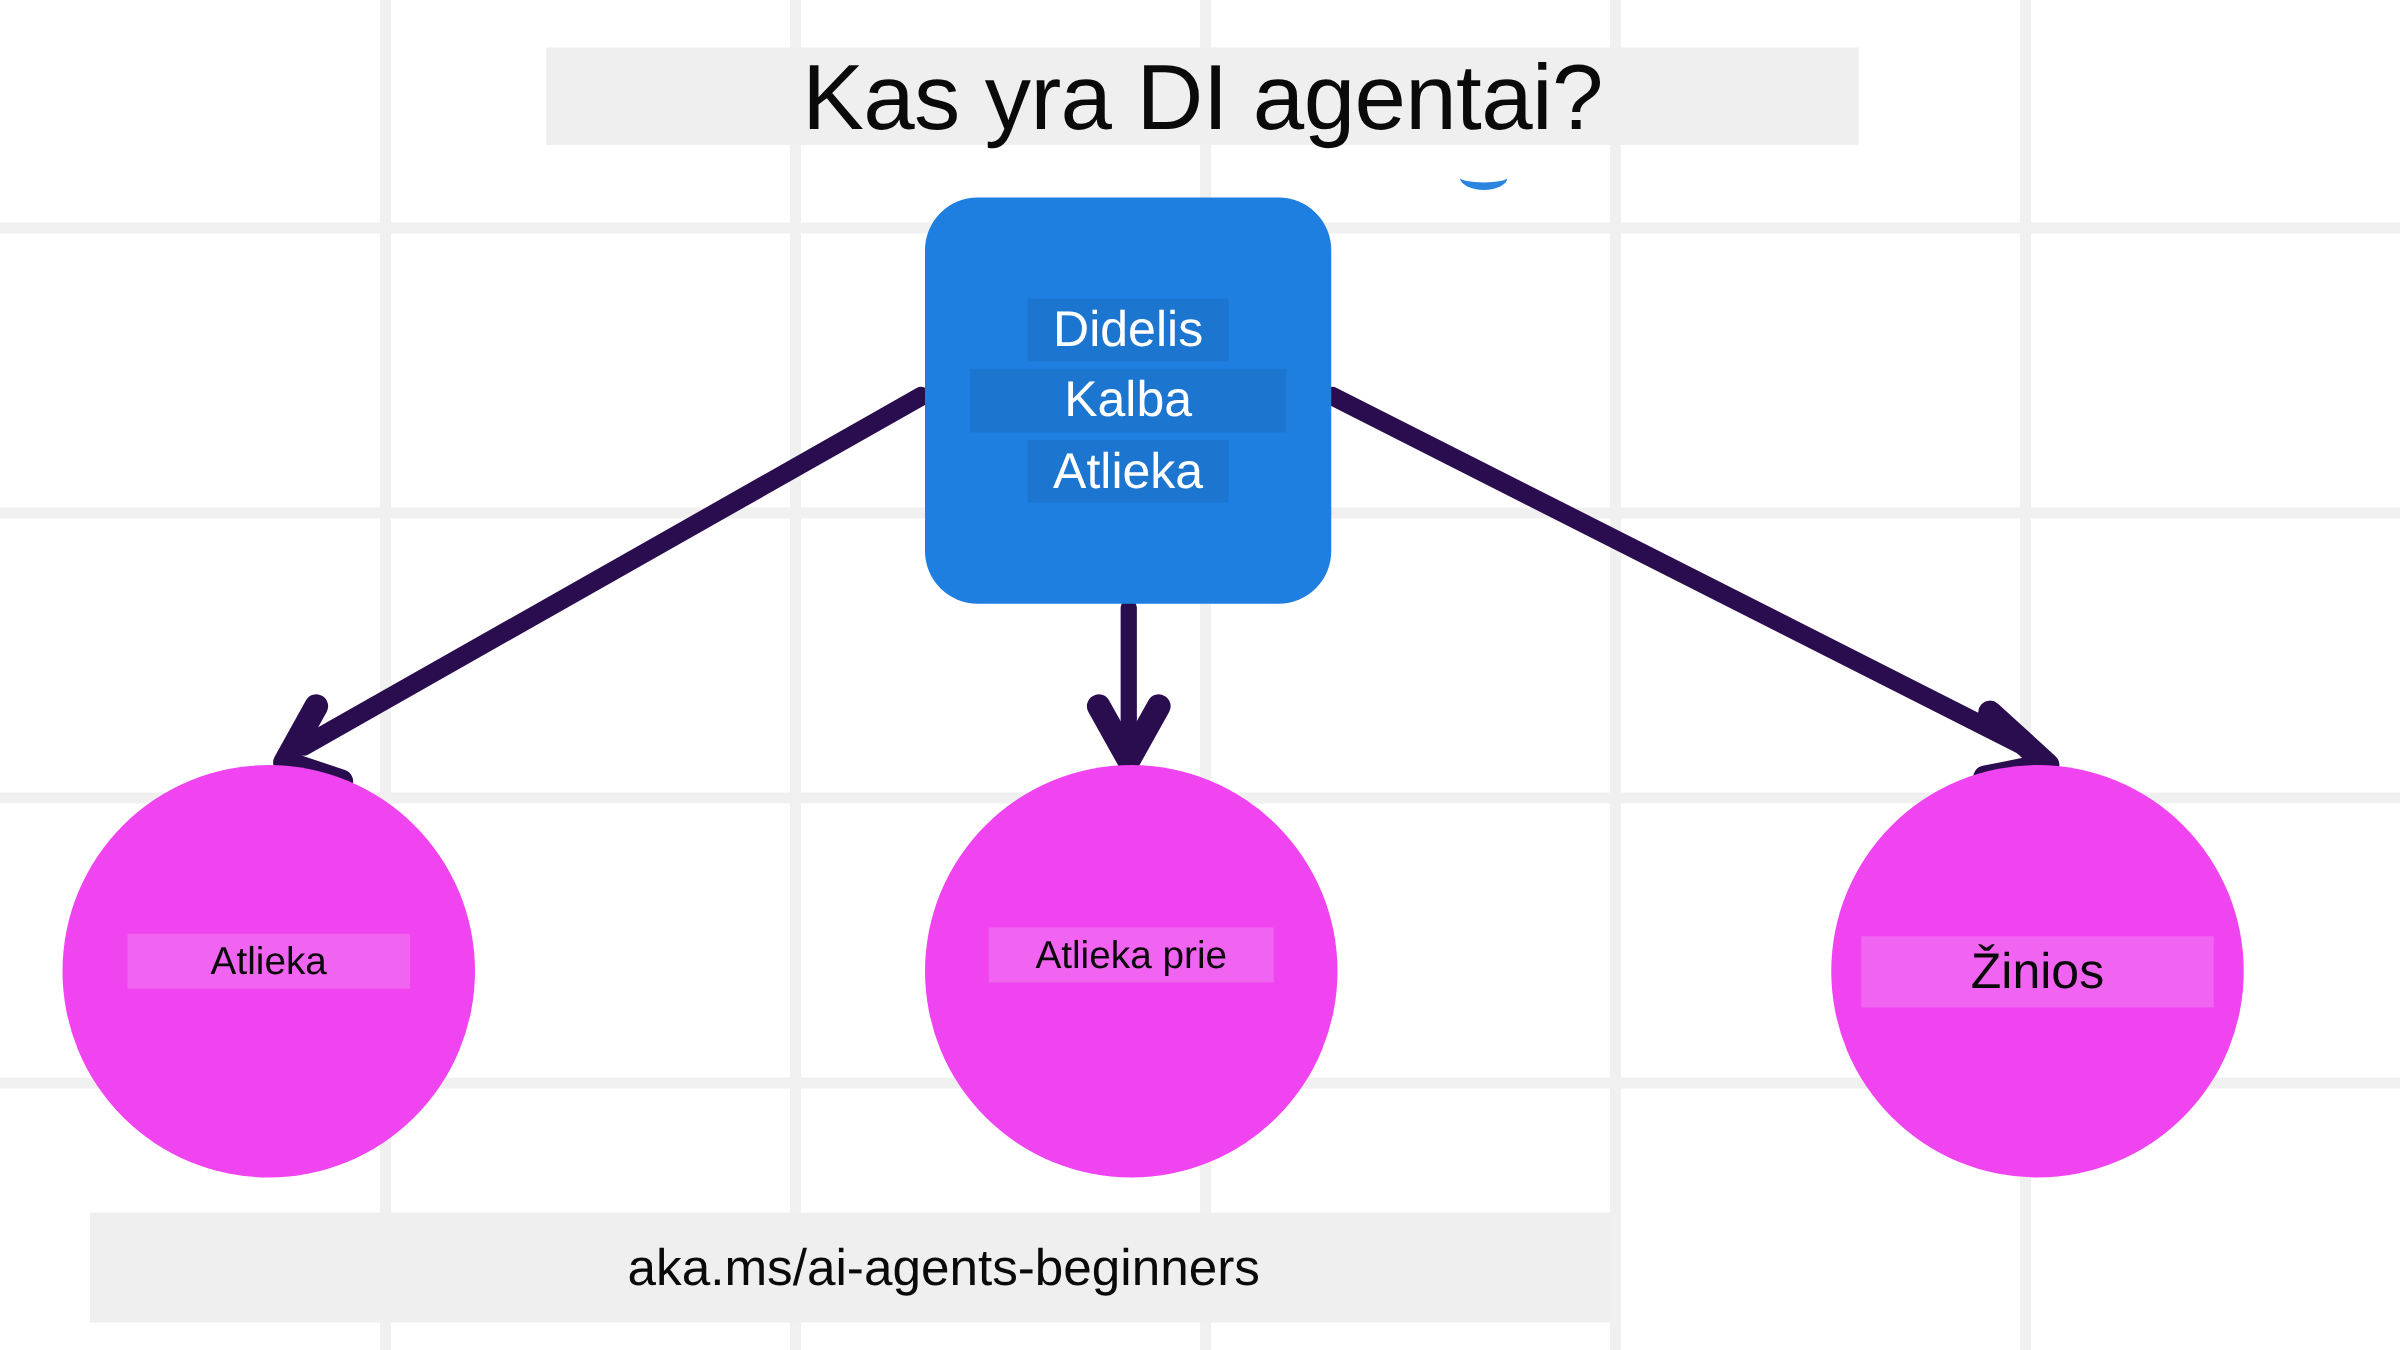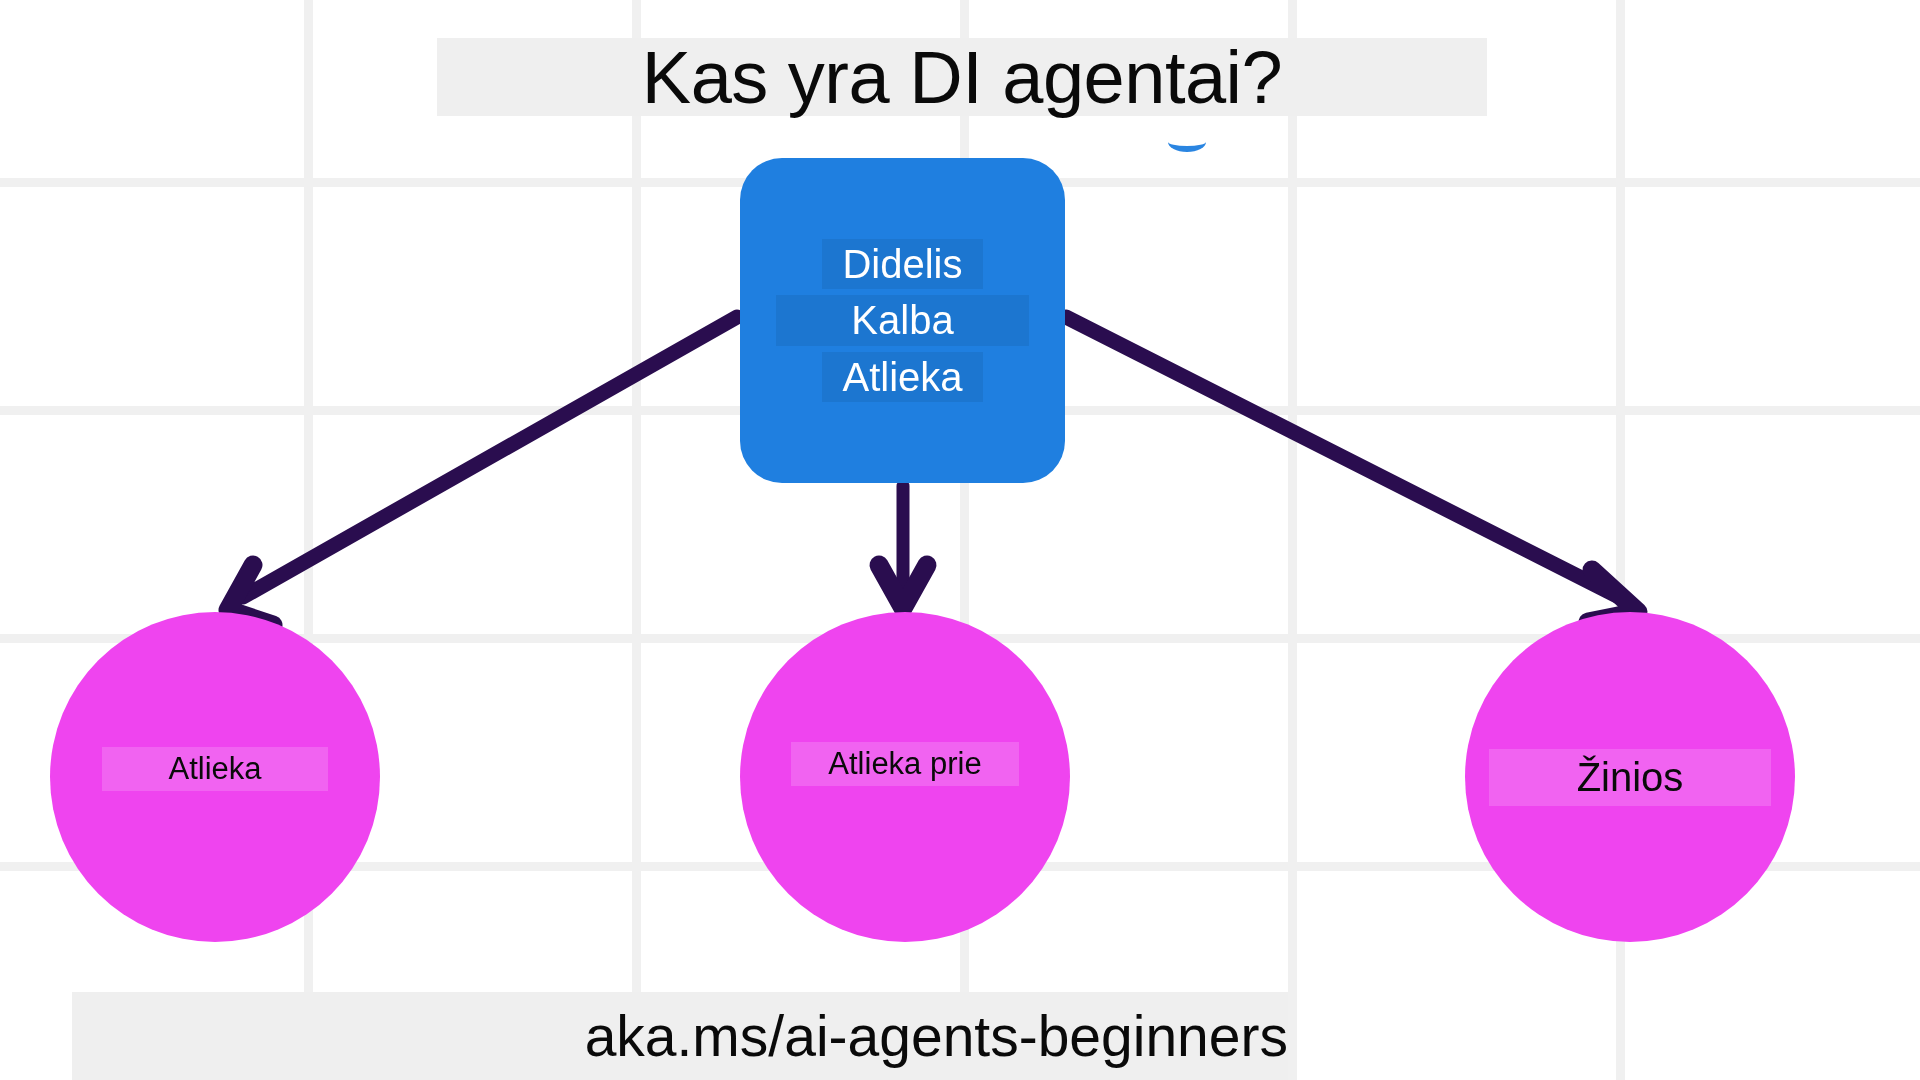--- a/index.html
+++ b/index.html
@@ -57,26 +57,25 @@
     justify-content: center;
     font-size: 74px;
     font-weight: 400;
     letter-spacing: -0.5px;
   }
   .footer-banner {
     left: 72px;
     top: 970px;
     width: 1216px;
     height: 88px;
-    justify-content: flex-end;
+    justify-content: center;
     padding-left: 150px;
     box-sizing: border-box;
-    font-size: 57px;
+    font-size: 41px;
     font-weight: 400;
-    margin-top: 22px;
   }
 
   
   .llm-box {
     position: absolute;
     left: 740px;
     top: 158px;
     width: 325px;
     height: 325px;
     background: #1f7fe0;

